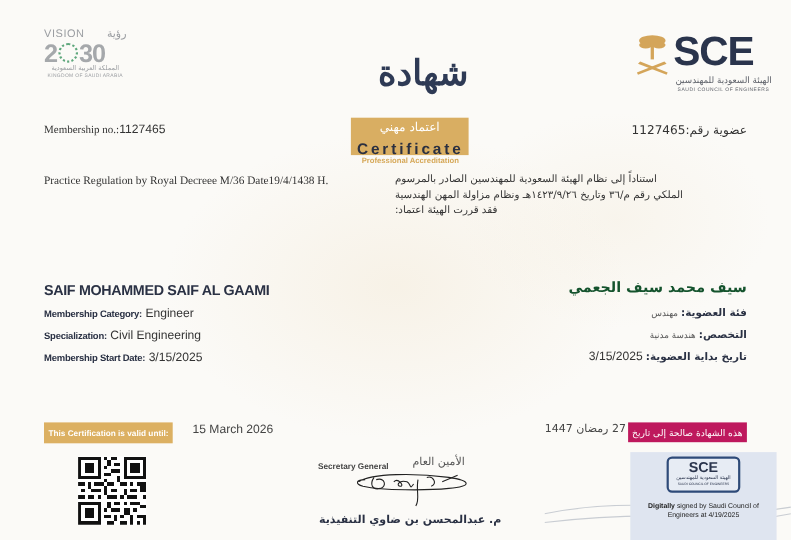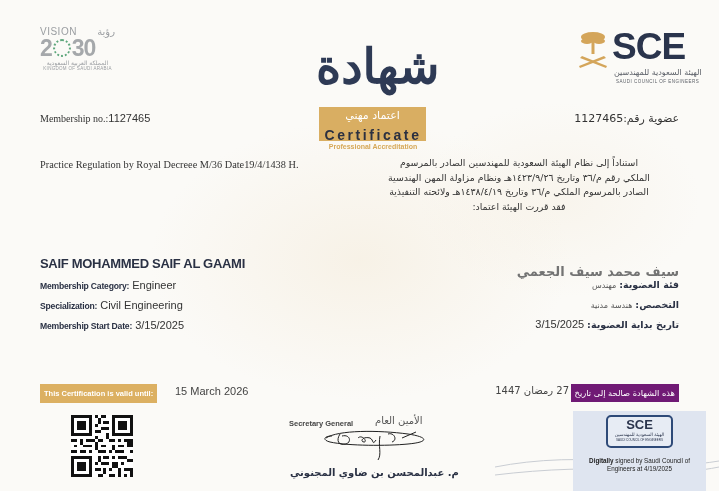--- a/index.html
+++ b/index.html
@@ -23,57 +23,57 @@
     .vision { left: 40px; top: 26px; width: 75px; height: 56px; color: #9a9da1; }
     .vision .row1 { display: flex; justify-content: space-between; font-size: 10px; letter-spacing: 0.5px; }
     .vision .row1 .ar { font-family: "DejaVu Sans", sans-serif; font-size: 10px; }
     .vision .num { font-size: 23px; font-weight: bold; letter-spacing: -1px; color: #a5a8ab; line-height: 22px; display: flex; align-items: center; }
     .vision .emblem { display: inline-block; width: 18px; height: 18px; border-radius: 50%; border: 2px dotted #5ea77c; margin: 0 1px; }
     .vision .sub-ar { font-size: 6px; line-height: 7px; text-align: center; font-family: "DejaVu Sans", sans-serif; }
     .vision .sub-en { font-size: 4.5px; line-height: 6px; letter-spacing: 0.3px; text-align: center; }
 
     
     .calli { left: 316px; top: 32px; width: 110px; height: 68px; text-align: right;
-      font-family: "DejaVu Serif", serif; font-size: 48px; color: #2e3a55; line-height: 68px; font-weight: bold; }
+      font-family: "DejaVu Serif", serif; font-size: 32px; color: #2e3a55; line-height: 68px; font-weight: bold; }
     .accred-bar { left: 319px; top: 107px; width: 107px; height: 34px; background: #d9ae62;
       color: #fff; font-size: 11px; text-align: center; line-height: 18px; font-family: "DejaVu Sans", sans-serif; letter-spacing: 2px; }
     .cert-word { left: 316px; top: 127px; width: 114px; font-size: 14px; font-weight: bold; letter-spacing: 2.6px; color: #2b3040; text-align: center; }
     .cert-sub { left: 316px; top: 143px; width: 114px; font-size: 7px; font-weight: bold; color: #d6a858; text-align: center; }
 
     
     .sce { left: 576px; top: 28px; width: 134px; height: 60px; }
     .sce .palm { position: absolute; left: 0; top: 0; width: 34px; height: 42px; color: #d4a55a; font-size: 30px; line-height: 38px; text-align: center; }
     .sce .letters { position: absolute; left: 36px; top: 0; font-size: 37px; font-weight: bold; color: #2a344c; letter-spacing: -1px; line-height: 38px; }
     .sce .arname { position: absolute; left: 38px; top: 40px; font-size: 8px; color: #5a5e66; font-family: "DejaVu Sans", sans-serif; white-space: nowrap; }
     .sce .enname { position: absolute; left: 40px; top: 51px; font-size: 4.5px; letter-spacing: 0.5px; color: #5a5e66; white-space: nowrap; }
 
     
     .mem-en { left: 40px; top: 112px; font-family: "Liberation Serif", serif; font-size: 10px; color: #333; }
     .mem-en .val { font-family: "Liberation Sans", sans-serif; font-size: 11px; }
     .mem-ar { right: 40px; top: 112px; font-size: 11px; color: #333; direction: rtl; font-family: "DejaVu Sans", sans-serif; }
 
     
     .para-en { left: 40px; top: 158px; width: 320px; font-family: "Liberation Serif", serif; font-size: 10.3px; line-height: 14.5px; color: #333; }
-    .para-ar { right: 40px; top: 156px; width: 320px; direction: rtl; text-align: center; font-family: "DejaVu Sans", sans-serif; font-size: 9.4px; line-height: 14.7px; color: #333; }
+    .para-ar { right: 40px; top: 156px; width: 320px; direction: rtl; text-align: left; font-family: "DejaVu Sans", sans-serif; font-size: 9.4px; line-height: 14.7px; color: #333; }
 
     
     .name-en { left: 40px; top: 256px; font-size: 13px; font-weight: bold; color: #2a3144; letter-spacing: -0.3px; }
     .detail-en { left: 40px; font-size: 11px; color: #333; white-space: nowrap; }
     .detail-en .lbl { font-weight: bold; font-size: 8.6px; color: #2a3144; letter-spacing: -0.2px; }
     
-    .name-ar { right: 40px; top: 264px; font-size: 13px; font-weight: bold; color: #737373; direction: rtl; font-family: "DejaVu Sans", sans-serif; }
+    .name-ar { right: 40px; top: 254px; font-size: 13px; font-weight: bold; color: #14532d; direction: rtl; font-family: "DejaVu Sans", sans-serif; }
     .detail-ar { right: 40px; font-size: 9px; color: #333; direction: rtl; white-space: nowrap; font-family: "DejaVu Sans", sans-serif; }
     .detail-ar .lbl { font-weight: bold; font-size: 9.5px; color: #2a3144; }
     .detail-ar .val-small { font-size: 8px; color: #555; }
     .detail-ar .val-date { font-family: "Liberation Sans", sans-serif; font-size: 11px; }
 
     
     .valid-en-lbl { left: 40px; top: 384px; height: 19px; padding: 0 4px; background: #dcb062; color: #fff; font-size: 7.5px; font-weight: bold; line-height: 19px; }
     .valid-en-val { left: 175px; top: 385px; font-size: 11px; color: #444; }
-    .valid-ar-lbl { right: 40px; top: 384px; height: 18px; padding: 0 4px; background: #701a75; color: #fff; font-size: 8.3px; line-height: 18px; direction: rtl; font-family: "DejaVu Sans", sans-serif; }
+    .valid-ar-lbl { right: 40px; top: 384px; height: 18px; padding: 0 4px; background: #be185d; color: #fff; font-size: 8.3px; line-height: 18px; direction: rtl; font-family: "DejaVu Sans", sans-serif; }
     .valid-ar-val { right: 150px; top: 385px; font-size: 10px; color: #444; direction: rtl; font-family: "DejaVu Sans", sans-serif; }
 
     
     .qr { left: 71px; top: 415px; width: 62px; height: 62px; background: #fff; }
 
     
     .sec-en { left: 289px; top: 419px; font-size: 7.5px; font-weight: bold; color: #444; }
     .sec-ar { left: 375px; top: 415px; font-size: 10px; color: #555; font-family: "DejaVu Sans", sans-serif; direction: rtl; }
     .signature { left: 318px; top: 426px; width: 120px; height: 36px; }
     .signer { left: 290px; top: 467px; font-size: 10px; font-weight: bold; color: #2a3144; direction: rtl; font-family: "DejaVu Sans", sans-serif; }
@@ -136,21 +136,20 @@
 <div class="abs mem-ar">
   <span>عضوية رقم:</span><span>1127465</span>
 </div>
 
 <div class="abs para-en">
   <div>Practice Regulation by Royal Decreee M/36 Date19/4/1438 H.</div>
 </div>
 <div class="abs para-ar">
   <div>استناداً إلى نظام الهيئة السعودية للمهندسين الصادر بالمرسوم</div>
   <div>الملكي رقم م/٣٦ وتاريخ ١٤٢٣/٩/٢٦هـ ونظام مزاولة المهن الهندسية</div>
-  <div>الصادر بالمرسوم الملكي م/٣٦ وتاريخ ١٤٣٨/٤/١٩هـ ولائحته التنفيذية</div>
   <div>فقد قررت الهيئة اعتماد:</div>
 </div>
 
 <div class="abs name-en">SAIF MOHAMMED SAIF AL GAAMI</div>
 <div class="abs detail-en" style="top:279px">
   <span class="lbl">Membership Category:</span>
   <span>Engineer</span>
 </div>
 <div class="abs detail-en" style="top:299px">
   <span class="lbl">Specialization:</span>
@@ -202,21 +201,21 @@
 <div class="abs signature">
   <svg width="120" height="36" viewBox="0 0 120 36" fill="none" stroke="#222" stroke-width="1">
     <path d="M8 12 C20 4, 60 4, 90 8 C110 11, 112 16, 90 18 C70 20, 30 20, 12 16 C4 14, 6 10, 14 10"></path>
     <path d="M22 8 C18 14, 20 20, 28 18 C34 16, 32 8, 24 10"></path>
     <path d="M40 12 C44 8, 50 16, 46 16 C42 16, 44 10, 52 12 C56 14, 54 20, 58 14"></path>
     <path d="M62 10 C60 20, 64 28, 60 34"></path>
     <path d="M70 8 C76 6, 80 14, 74 16"></path>
     <path d="M84 12 L98 6"></path>
   </svg>
 </div>
-<div class="abs signer">م. عبدالمحسن بن ضاوي المجنوني</div>
+<div class="abs signer">م. عبدالمحسن بن ضاوي التنفيذية</div>
 
 <div class="abs ribbon">
   <svg width="224" height="36" viewBox="0 0 224 36" fill="none" stroke="#c9cdd3" stroke-width="1">
     <path d="M0 22 C40 14, 90 12, 140 18 C170 22, 200 20, 224 16"></path>
     <path d="M0 30 C50 24, 100 22, 150 26 C180 28, 205 26, 224 22"></path>
   </svg>
 </div>
 
 <div class="abs stamp">
   <div class="box">

